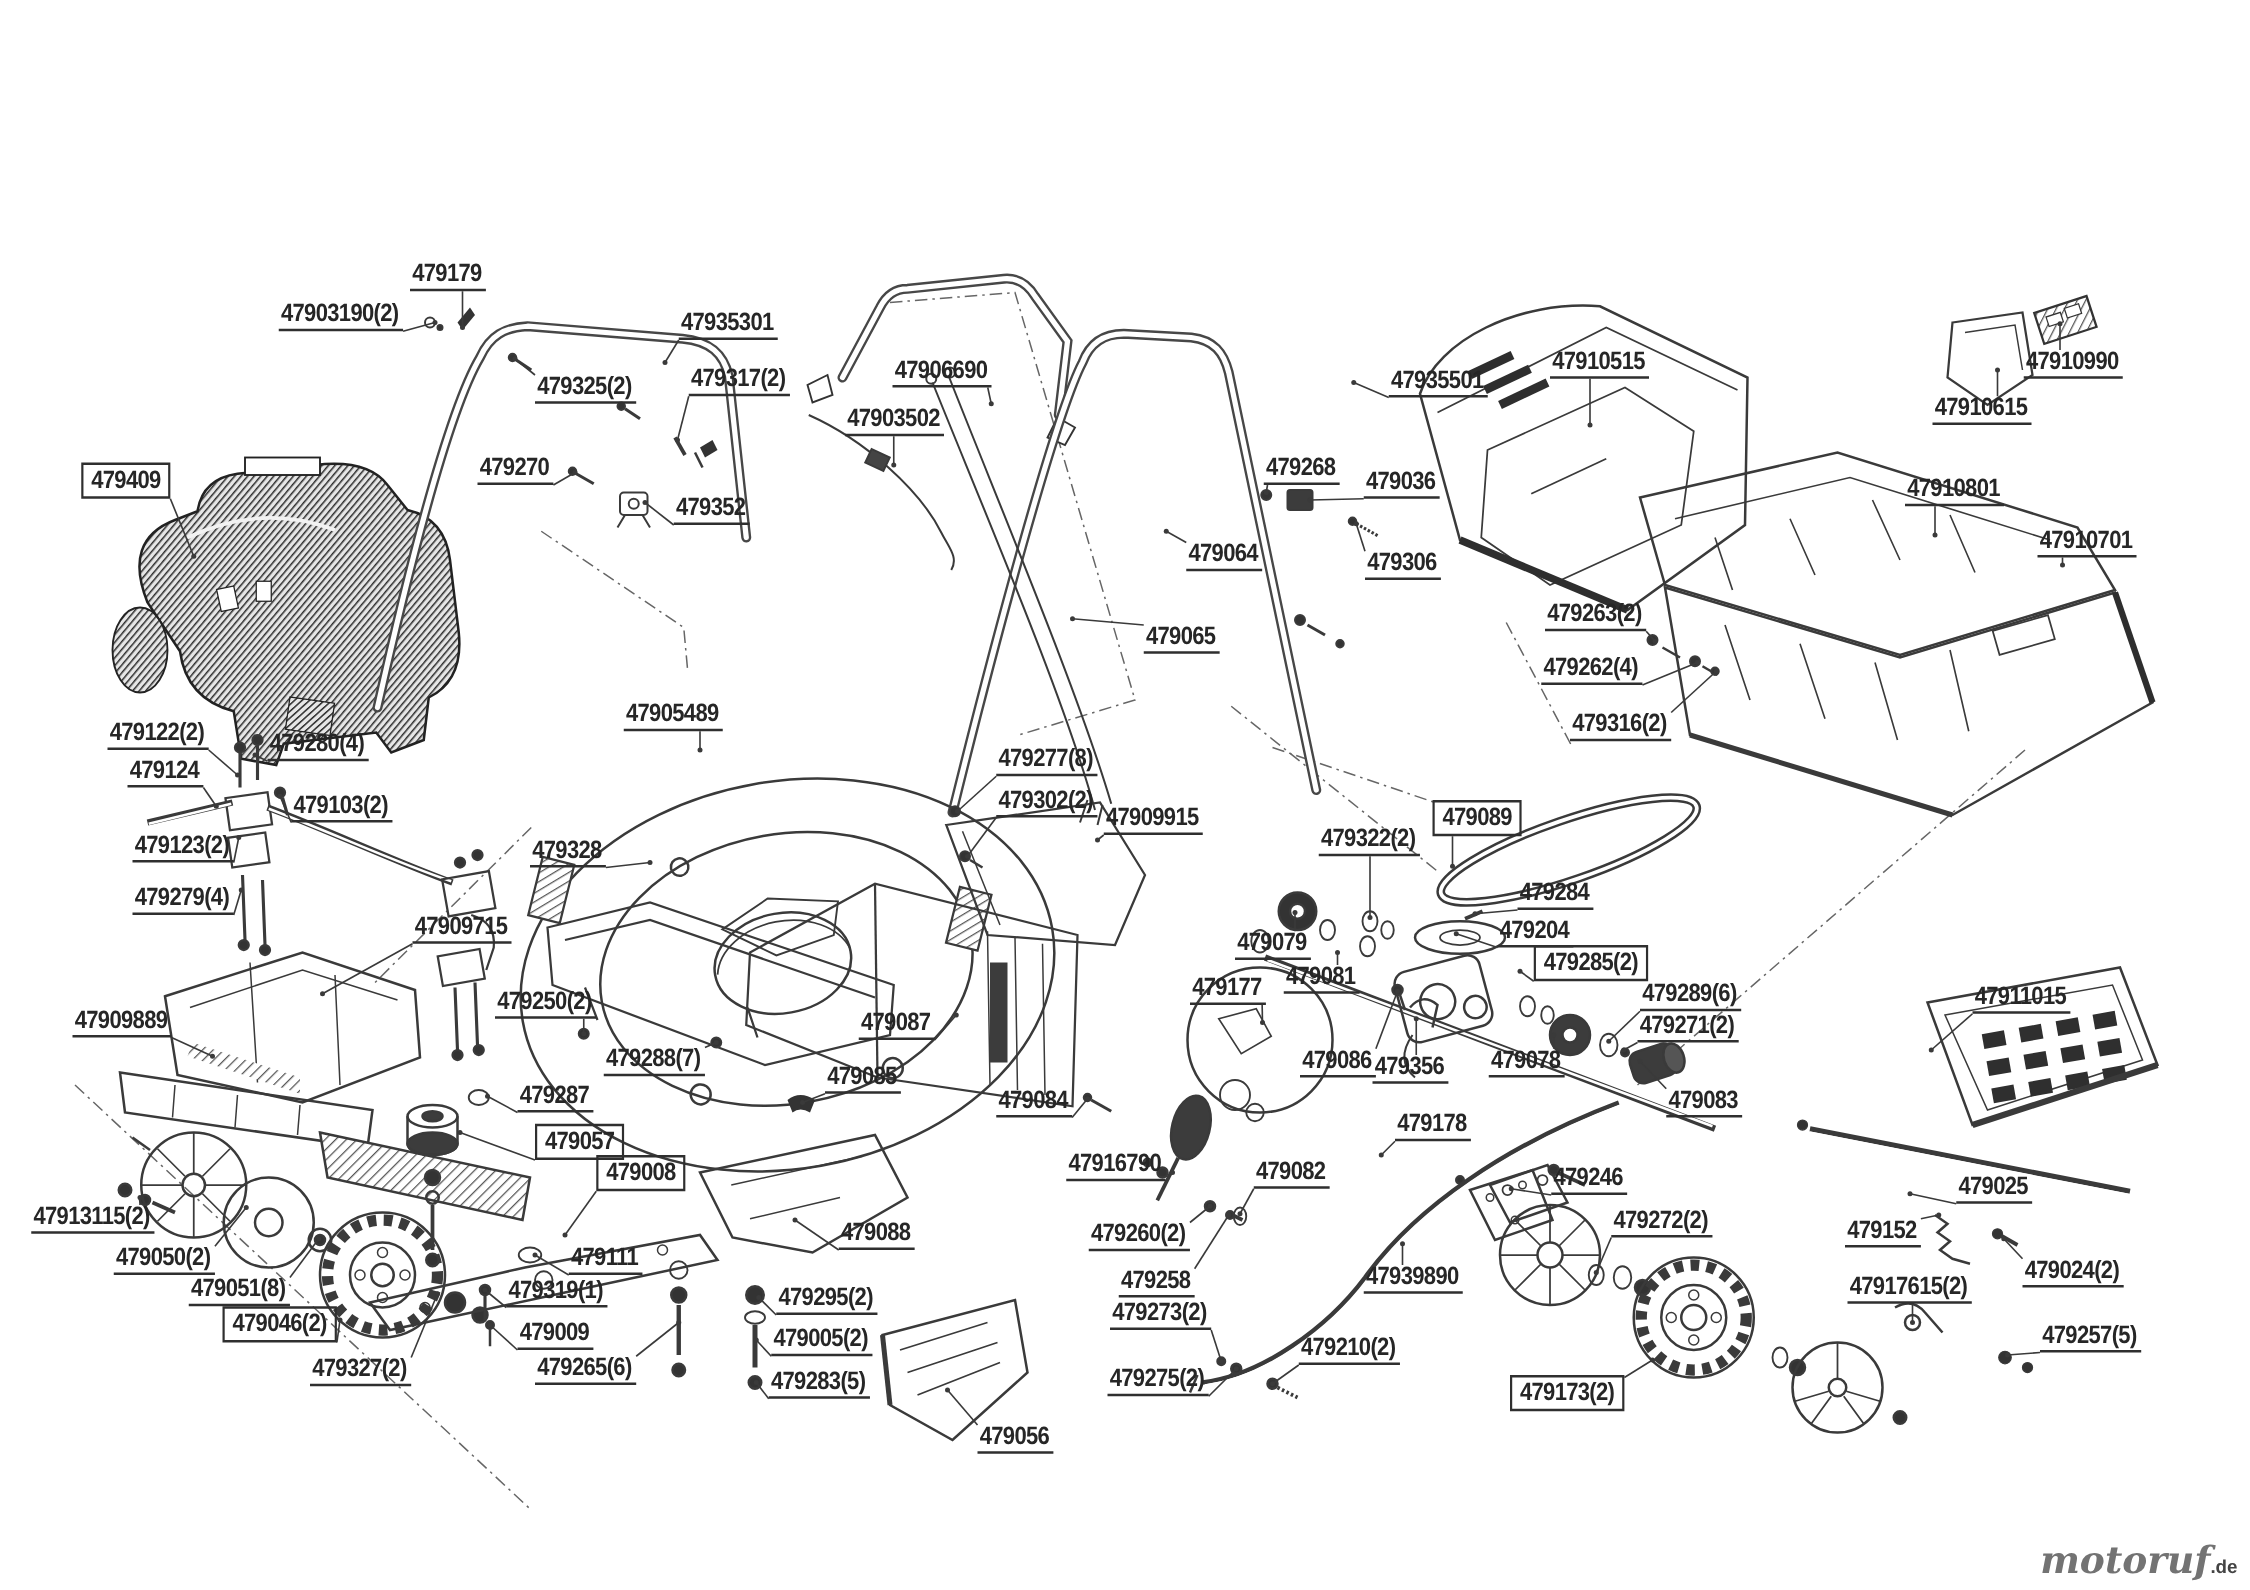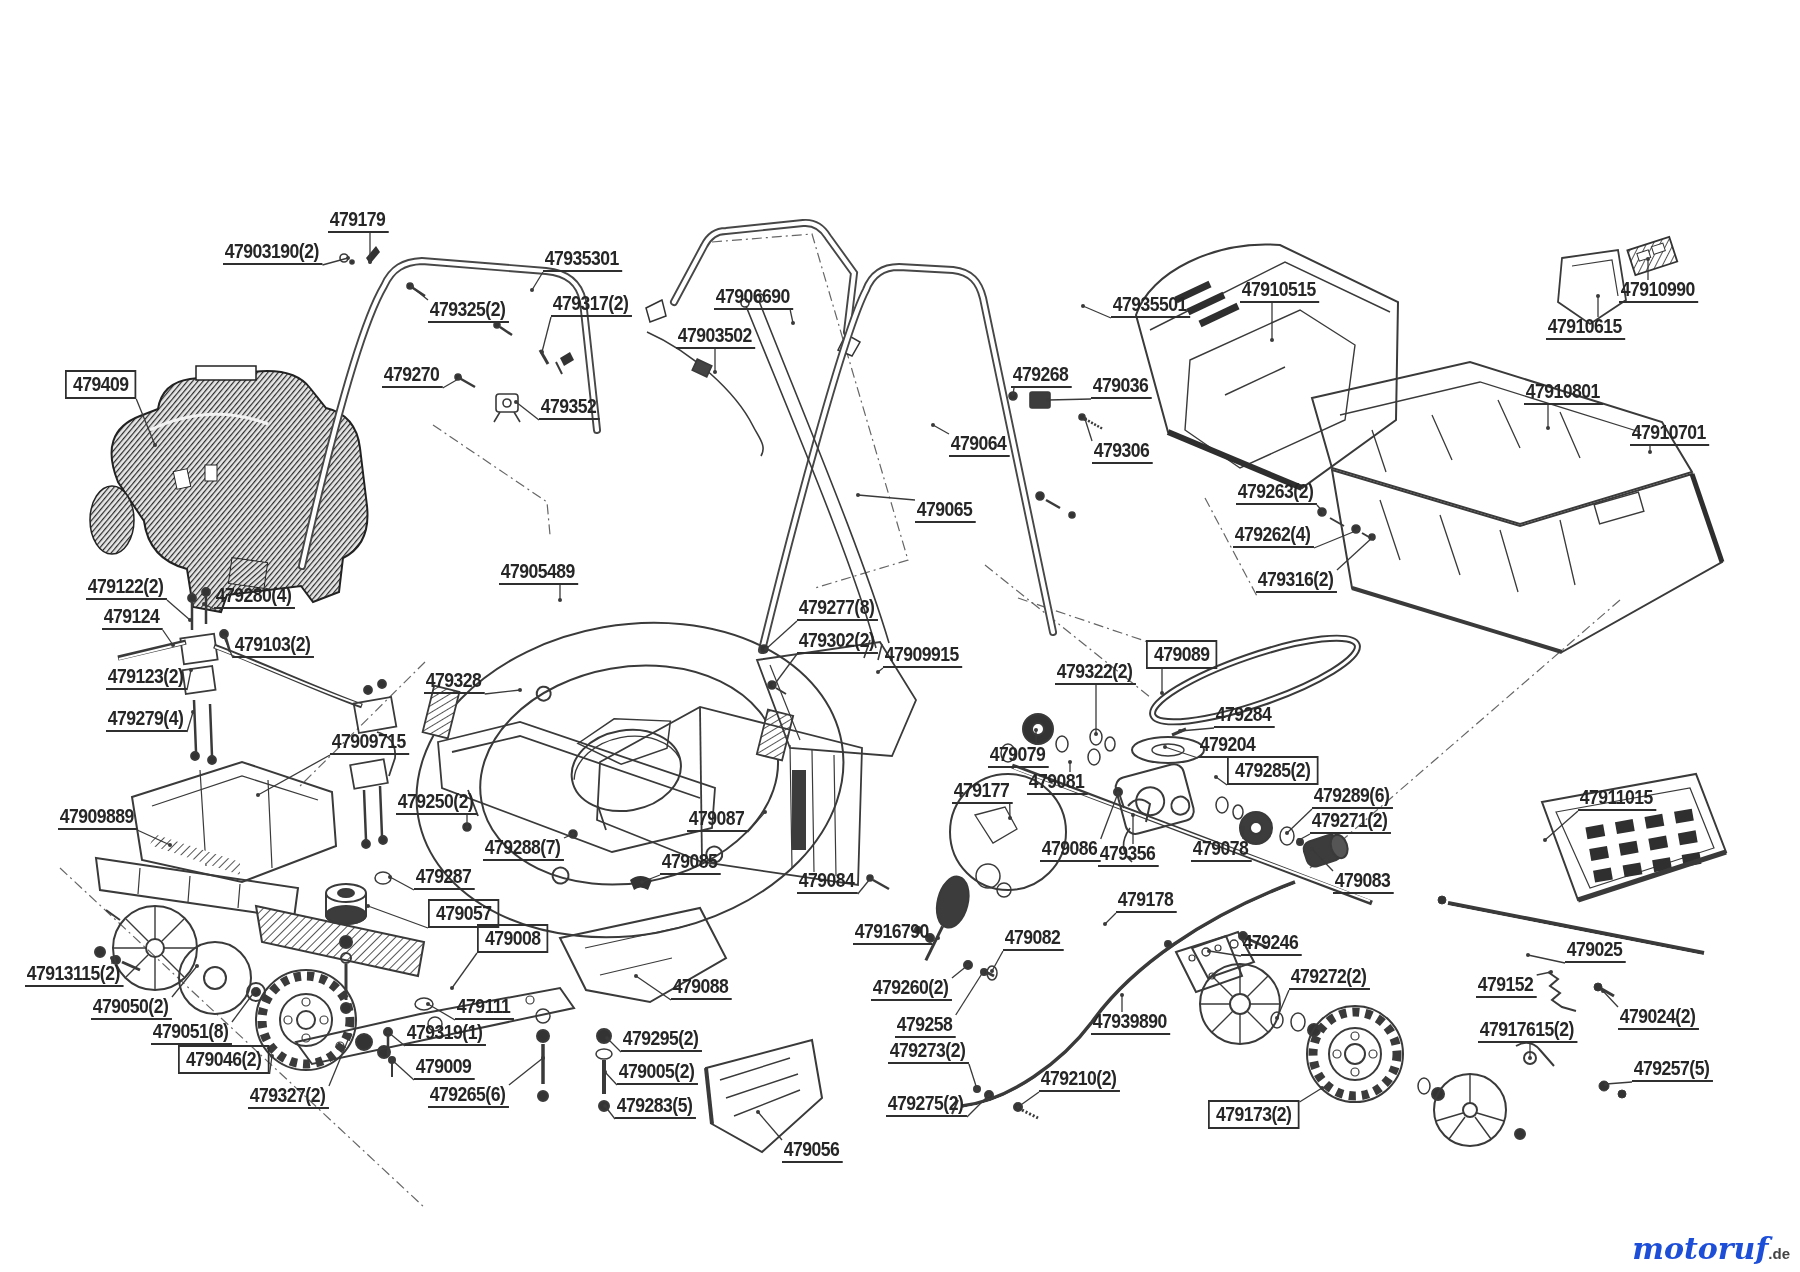--- a/index.html
+++ b/index.html
@@ -6,21 +6,21 @@
   .page{position:relative;width:1800px;height:1272px;background:#ffffff;overflow:hidden;
         font-family:"Liberation Sans",sans-serif;}
   svg.art{position:absolute;left:0;top:0;width:1800px;height:1272px;}
   .labels{position:absolute;left:0;top:0;width:1800px;height:1272px;pointer-events:none;}
   .plabel{position:absolute;font-weight:bold;font-size:20px;line-height:22px;color:#262626;
           letter-spacing:-0.6px;white-space:nowrap;transform:scaleX(.88);transform-origin:0 0;
           border-bottom:2px solid #2f2f2f;padding:0 4px 1px 2px;background:rgba(255,255,255,.0);}
   .plabel.boxed{border:2.5px solid #2f2f2f;padding:1px 7px 2px 7px;}
   .watermark{position:absolute;right:10px;bottom:6px;}
   .wm-brand{font-family:"DejaVu Serif",serif;font-style:italic;font-weight:bold;
-            font-size:30px;color:#1d4ed8;}
+            font-size:30px;color:#737373;}
   .wm-suffix{font-family:"Liberation Sans",sans-serif;font-weight:bold;font-size:15px;color:#444;}
   #leaders line{stroke:#3a3a3a;stroke-width:1.3;}
   #leaders circle{fill:#3a3a3a;}
 </style>
 </head>
 <body>
 
 <div class="page">
 
   <svg class="art" viewBox="0 0 1800 1272">

